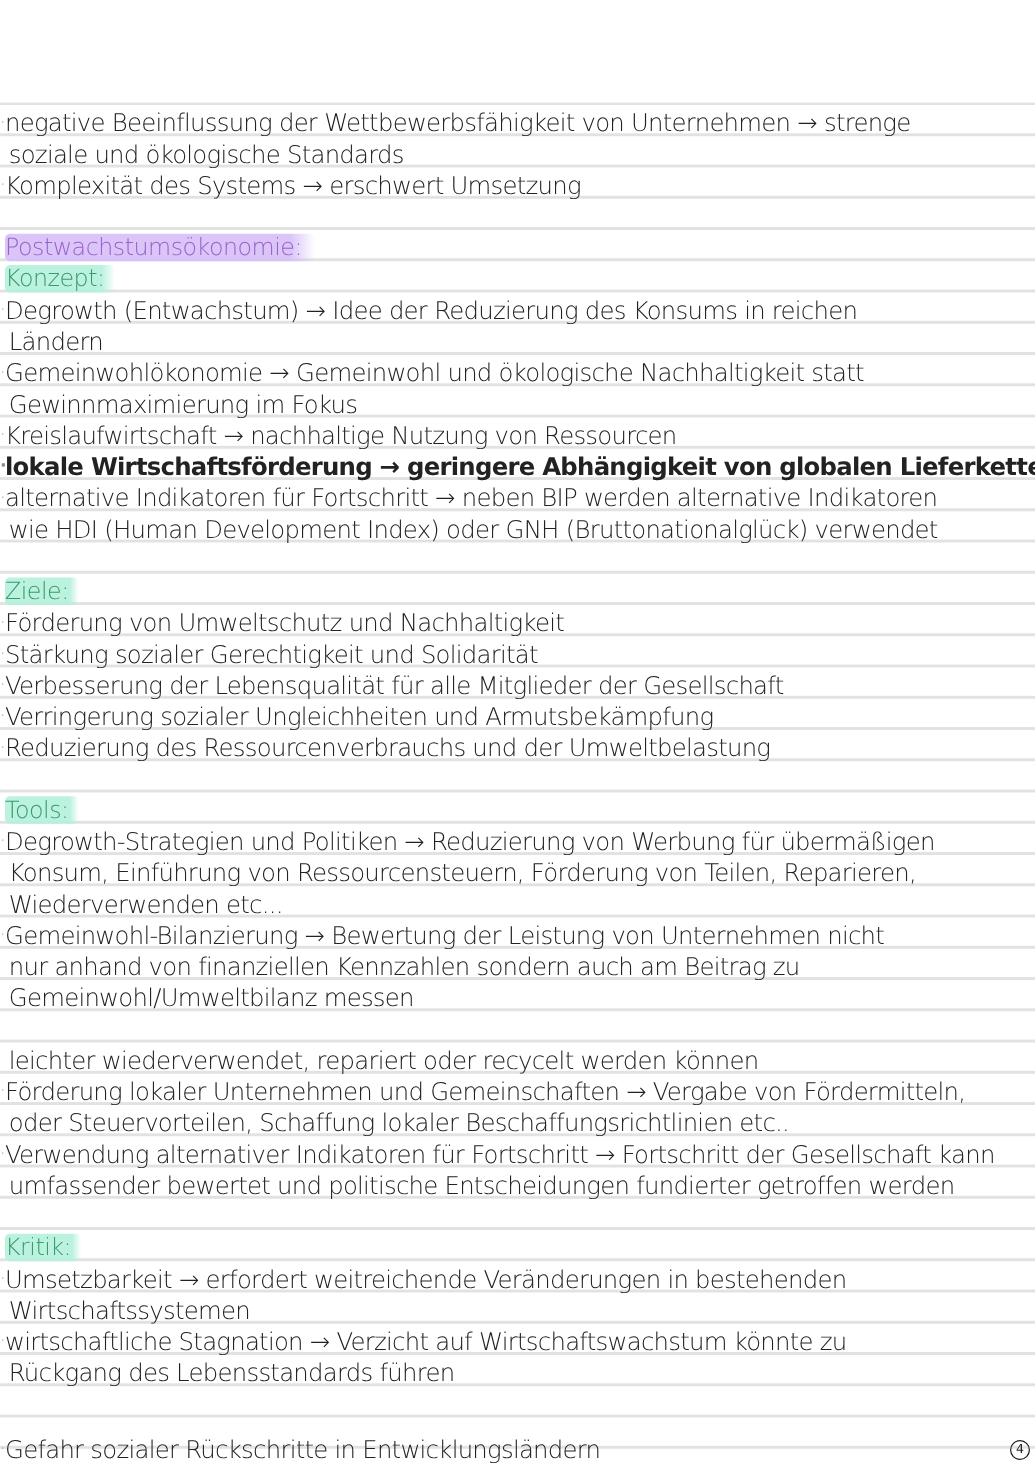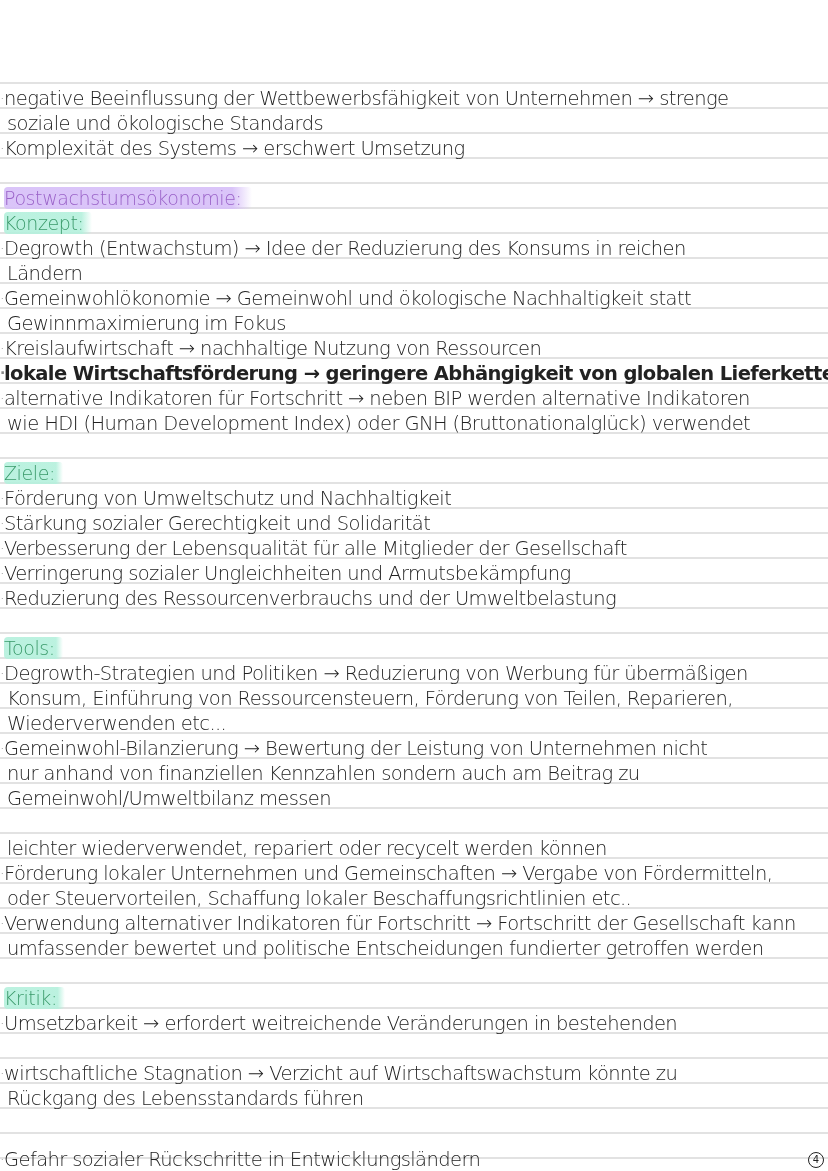--- a/index.html
+++ b/index.html
@@ -92,18 +92,19 @@
   <div class="line indent" style="top:836px;">leichter wiederverwendet, repariert oder recycelt werden können</div>
   <div class="line bullet" style="top:861px;">Förderung lokaler Unternehmen und Gemeinschaften → Vergabe von Fördermitteln,</div>
   <div class="line indent" style="top:886px;">oder Steuervorteilen, Schaffung lokaler Beschaffungsrichtlinien etc..</div>
   <div class="line bullet" style="top:911px;">Verwendung alternativer Indikatoren für Fortschritt → Fortschritt der Gesellschaft kann</div>
   <div class="line indent" style="top:936px;">umfassender bewertet und politische Entscheidungen fundierter getroffen werden</div>
 
   <div class="line heading hl-green" style="top:986px;">
     <span class="hl c-green">Kritik:</span>
   </div>
   <div class="line bullet" style="top:1011px;">Umsetzbarkeit → erfordert weitreichende Veränderungen in bestehenden</div>
+  <div class="line indent" style="top:1036px;">Wirtschaftssystemen</div>
   <div class="line bullet" style="top:1061px;">wirtschaftliche Stagnation → Verzicht auf Wirtschaftswachstum könnte zu</div>
   <div class="line indent" style="top:1086px;">Rückgang des Lebensstandards führen</div>
   <div class="line bullet" style="top:1111px;margin-top:36px;">Gefahr sozialer Rückschritte in Entwicklungsländern</div>
 
   <div class="pagenum">4</div>
 </div>
 
 </body></html>

